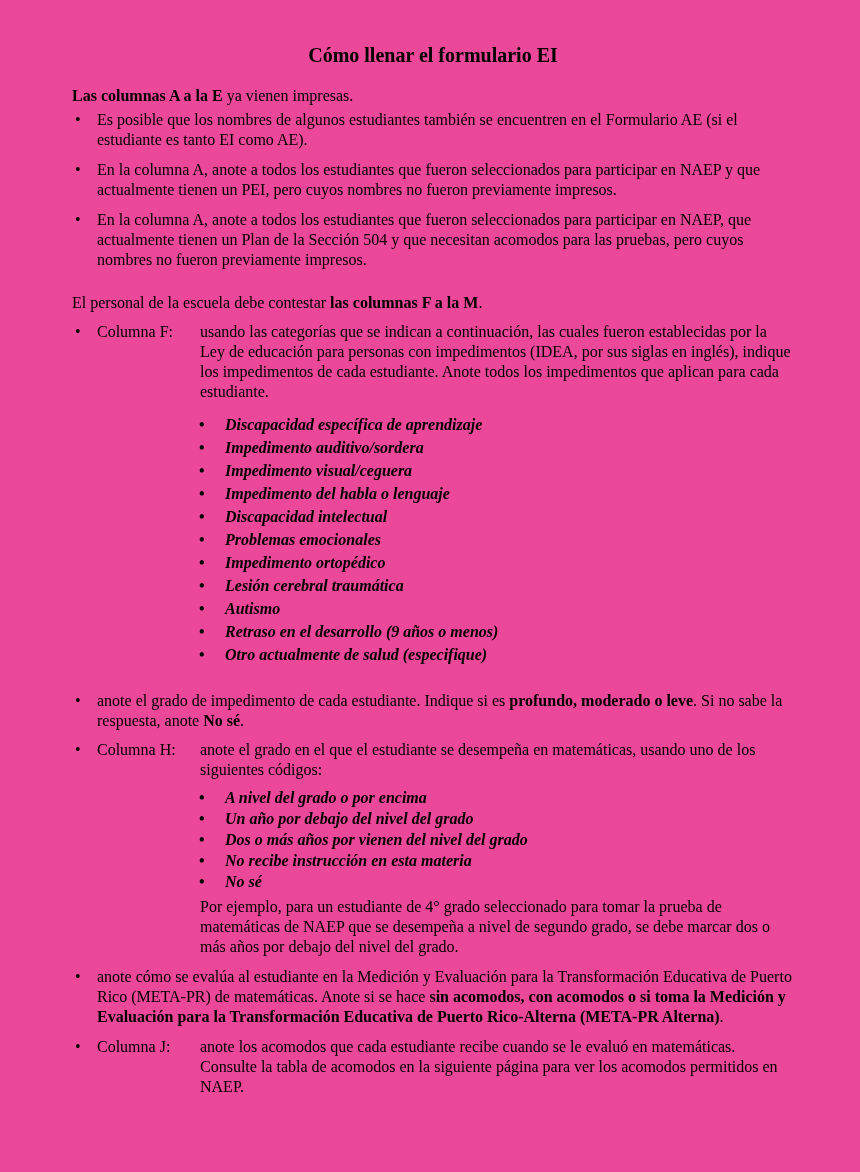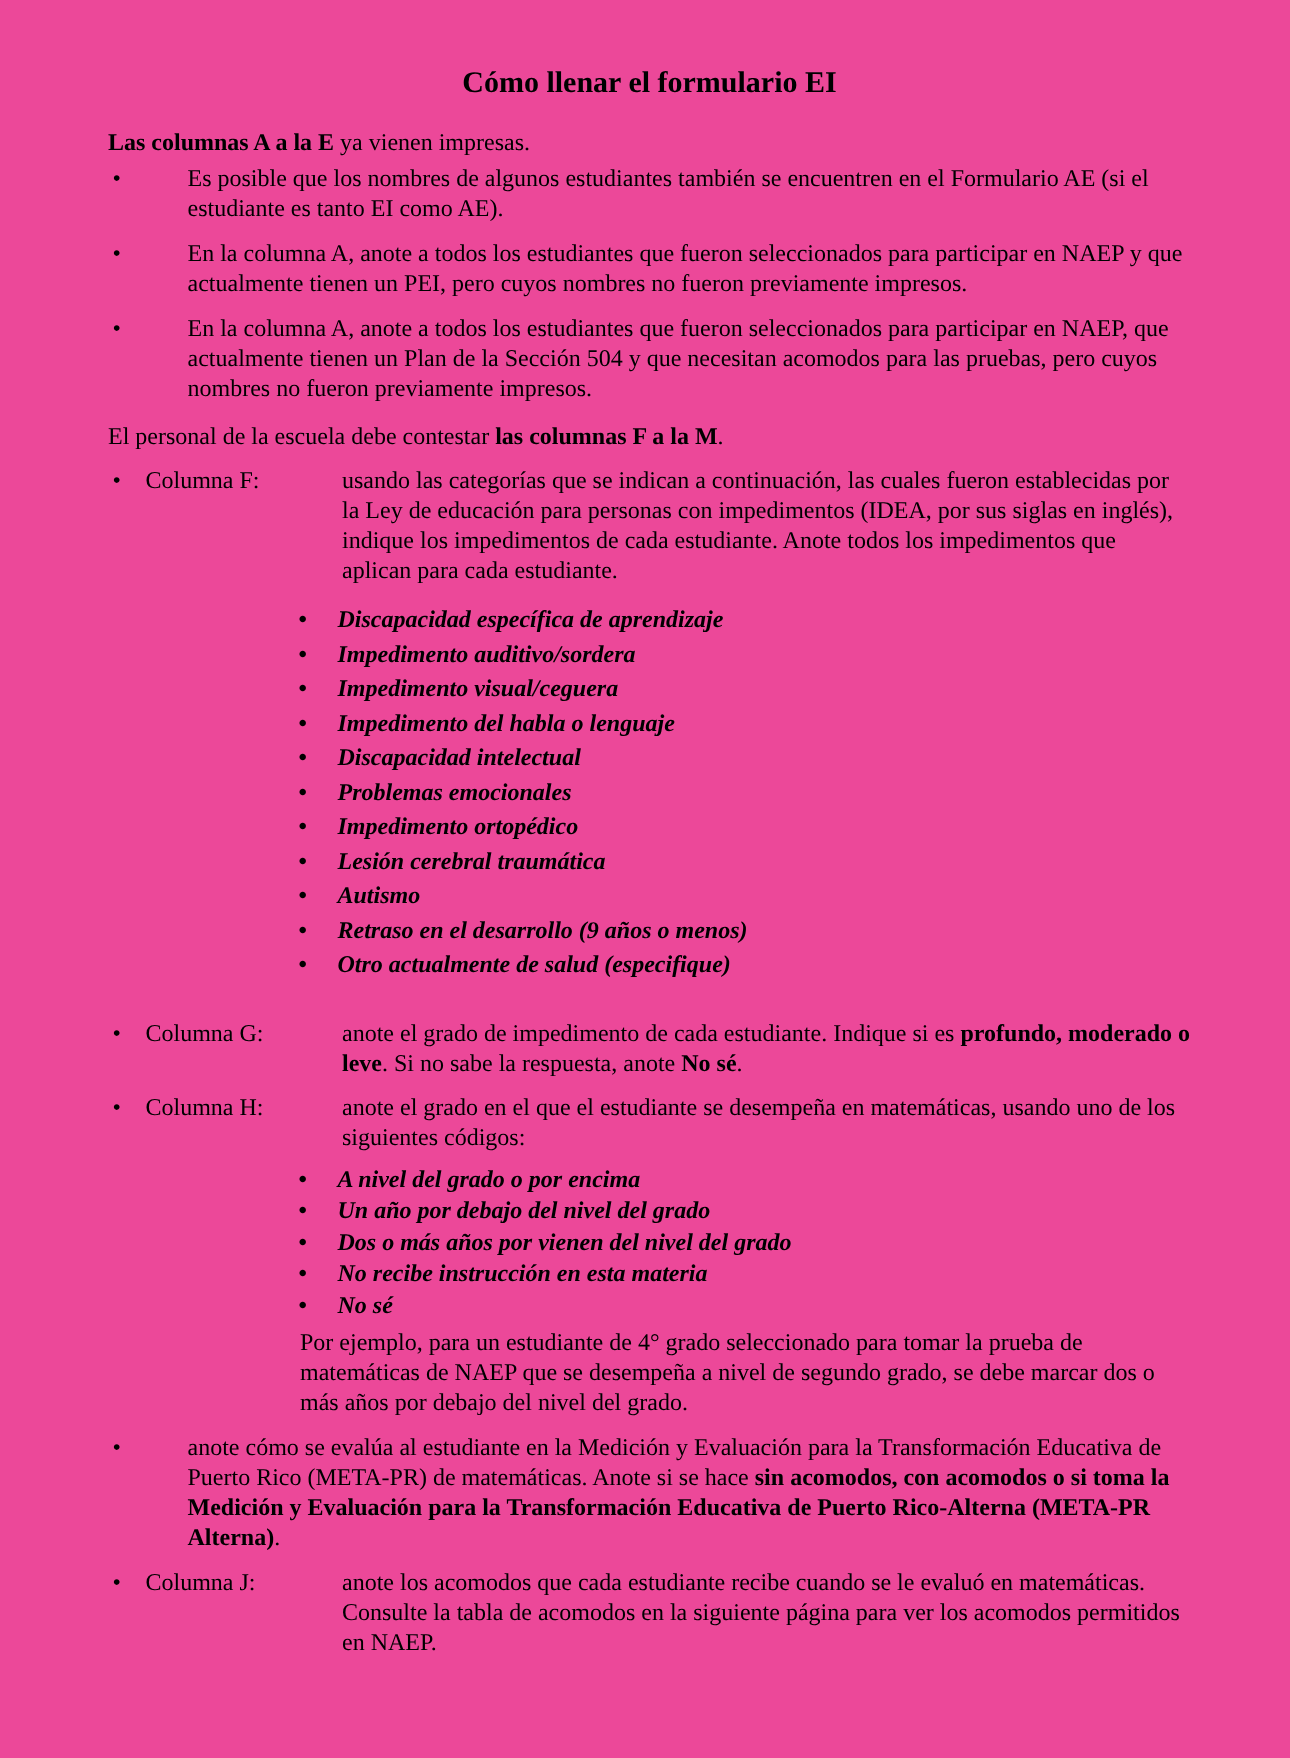--- a/index.html
+++ b/index.html
@@ -12,24 +12,24 @@
   }
   .title {
     font-size: 20px; line-height: 26px; font-weight: 700;
     text-align: center; margin: 0 0 18px 0;
   }
   p { margin: 0; }
   b { font-weight: 700; }
   .lead { margin: 0; }
   .li { display: flex; }
   .mk  { flex: none; width: 25px; padding-left: 3px; box-sizing: border-box; }
-  .tx  { flex: 1; margin-left: 28px; }
+  .tx  { flex: 1; }
   .intro-list { margin-top: 4px; }
   .intro-list .li { margin-bottom: 10px; }
-  .staff { margin-top: 12px; }
+  .staff { margin-top: 23px; }
   .col-row { display: flex; }
   .col-row .label { flex: none; width: 103px; font-weight: 400; }
   .col-f { margin-top: 9px; }
   .col-g { margin-top: 26px; }
   .col-h { margin-top: 9px; }
   .col-i { margin-top: 10px; }
   .col-j { margin-top: 10px; }
   .sub-list .li { margin-left: 127px; }
   .mk2 { flex: none; width: 26px; font-weight: 700; }
   .tx2 { flex: 1; font-weight: 700; font-style: italic; }
@@ -127,21 +127,20 @@
       </div>
 
       <div class="li">
         <span class="mk2">•</span>
         <span class="tx2">Otro actualmente de salud (especifique)</span>
       </div>
     </div>
 
   <div class="col-row col-g">
     <span class="mk">•</span>
-    <span class="label">Columna G:</span>
     <span class="tx"><span>anote el grado de impedimento de cada estudiante. Indique si es </span><b>profundo, moderado o leve</b><span>. Si no sabe la respuesta, anote </span><b>No sé</b><span>.</span></span>
   </div>
 
   <div class="col-row col-h">
     <span class="mk">•</span>
     <span class="label">Columna H:</span>
     <span class="tx"><span>anote el grado en el que el estudiante se desempeña en matemáticas, usando uno de los siguientes códigos:</span></span>
   </div>
 
   <div class="sub-list h-list">

